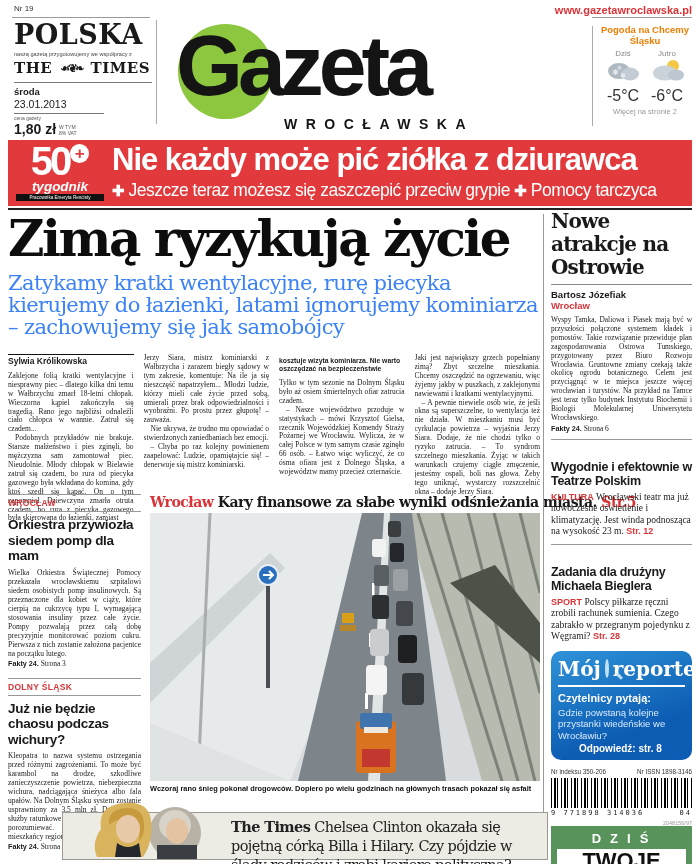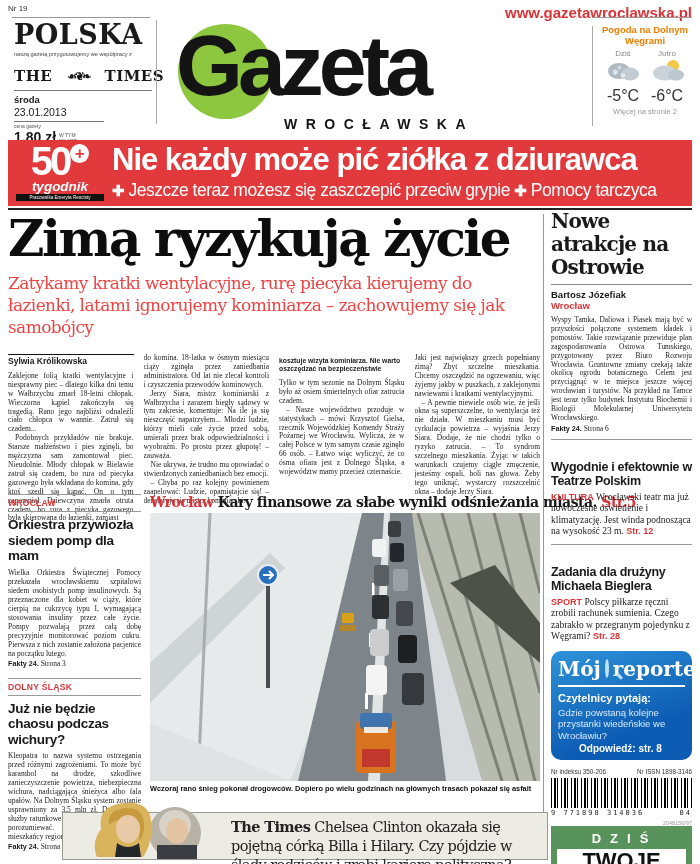--- a/index.html
+++ b/index.html
@@ -3,44 +3,44 @@
 <meta charset="utf-8">
 <style>
   html,body{margin:0;padding:0;background:#e9e9e9;}
   .page{position:relative;width:700px;height:864px;background:#fff;overflow:hidden;
         font-family:"Liberation Serif",serif;color:#1a1a1a;}
   .abs{position:absolute;}
   .red{color:#d93438;}
   .hair{background:#9a9a9a;height:1px;}
   
   #header{left:8px;top:4px;width:684px;height:133px;}
-  .issue-no{left:0;top:0;font-size:8px;color:#333;font-family:"Liberation Sans",sans-serif;}
+  .issue-no{left:6px;top:0;font-size:8px;color:#333;font-family:"Liberation Sans",sans-serif;}
   .hair-top{left:4px;top:13px;width:142px;}
   .polska-block{left:6px;top:16px;width:138px;}
   .polska-name{font-family:"DejaVu Serif",serif;font-size:27px;font-weight:bold;letter-spacing:.5px;line-height:30px;}
   .polska-tag{font-size:5.6px;color:#444;font-family:"Liberation Sans",sans-serif;margin-top:1px;}
-  .times-row{font-family:"DejaVu Serif",serif;font-size:15px;font-weight:bold;letter-spacing:.5px;margin-top:10px;display:flex;align-items:center;gap:15px;}
+  .times-row{font-family:"DejaVu Serif",serif;font-size:15px;font-weight:bold;letter-spacing:.5px;margin-top:2px;display:flex;align-items:center;gap:8px;}
   .crest{font-size:11px;letter-spacing:-2px;}
   .date-rule{margin-top:5px;background:#777;height:1px;width:138px;}
   .day{font-family:"Liberation Sans",sans-serif;font-weight:bold;font-size:9.5px;margin-top:3px;}
   .date{font-family:"Liberation Sans",sans-serif;font-size:10.5px;margin-top:1px;}
   .price-rule{margin-top:3px;background:#777;height:1px;width:90px;}
   .price-label{font-size:5px;color:#555;font-family:"Liberation Sans",sans-serif;margin-top:1px;}
   .price-row{display:flex;align-items:flex-start;gap:3px;margin-top:0;}
   .price-val{font-family:"Liberation Sans",sans-serif;font-size:14px;font-weight:bold;}
   .price-tax{font-size:5px;color:#555;font-family:"Liberation Sans",sans-serif;line-height:6px;padding-top:3px;width:24px;}
   .vrule1{left:148px;top:16px;height:104px;width:1px;background:#aaa;}
   .masthead{left:168px;top:18px;width:372px;height:110px;}
   .green-dot{position:absolute;left:2px;top:2px;width:95px;height:95px;border-radius:50%;background:#8dc63f;}
   .gz-title{position:absolute;left:0;top:-12px;font-family:"Liberation Sans",sans-serif;font-weight:bold;
             font-size:86px;letter-spacing:-5px;color:#141414;line-height:110px;}
   .gz-sub{position:absolute;left:108px;top:94px;font-family:"Liberation Sans",sans-serif;font-weight:bold;
           font-size:14px;letter-spacing:8.5px;color:#141414;}
   .vrule2{left:584px;top:22px;height:100px;width:1px;background:#aaa;}
-  .site{right:0;top:0;font-family:"Liberation Sans",sans-serif;font-weight:bold;font-size:15px;color:#d93438;}
+  .site{right:0;top:0;font-family:"Liberation Sans",sans-serif;font-weight:bold;font-size:11px;color:#d93438;}
   .site-rule{right:0;top:13px;width:100px;}
   .weather{left:590px;top:20px;width:94px;text-align:center;}
   .weather-title{color:#ef7d00;font-family:"Liberation Sans",sans-serif;font-weight:bold;font-size:9.5px;}
   .weather-cols{display:flex;justify-content:space-between;margin-top:3px;padding:0 4px;}
   .wcell{width:42px;text-align:center;}
   .wlabel{font-size:8px;color:#888;font-family:"Liberation Sans",sans-serif;}
   .wtemp{font-size:16px;font-family:"Liberation Sans",sans-serif;color:#333;margin-top:1px;}
   .wmore{font-size:7.5px;color:#999;font-family:"Liberation Sans",sans-serif;margin-top:2px;}
   
   #promo{left:8px;top:140px;width:684px;height:66px;background:#e23a3c;color:#fff;}
@@ -52,21 +52,21 @@
   .p50-week{font-family:"Liberation Sans",sans-serif;font-weight:bold;font-style:italic;font-size:13.5px;line-height:13px;}
   .p50-sub{background:#111;font-size:4.6px;line-height:7px;font-family:"Liberation Sans",sans-serif;margin-top:1px;}
   .promo-main{position:absolute;left:104px;top:2px;width:572px;}
   .promo-h{font-family:"Liberation Sans",sans-serif;font-weight:bold;font-size:31px;letter-spacing:-1px;line-height:36px;white-space:nowrap;}
   .promo-sub{font-family:"Liberation Sans",sans-serif;font-size:17.5px;letter-spacing:-0.5px;margin-top:2px;white-space:nowrap;}
   .plus-glyph{font-weight:bold;font-size:15px;}
   #promo-bottom-rule{left:8px;top:208px;width:684px;height:2px;background:#222;}
   
   #lead{left:8px;top:212px;width:534px;}
   .lead-h1{font-family:"DejaVu Serif",serif;font-weight:bold;font-size:50px;letter-spacing:-2.5px;line-height:54px;color:#0d0d0d;}
-  .lead-deck{font-family:"DejaVu Serif",serif;font-size:17px;line-height:22px;letter-spacing:-0.6px;margin-top:6px;color:#ef4444;}
+  .lead-deck{font-family:"DejaVu Serif",serif;font-size:21px;line-height:22px;letter-spacing:-0.6px;margin-top:6px;color:#3b82f6;}
   #cols{left:8px;top:322px;width:532px;height:176px;display:flex;gap:10px;margin-top:32px;}
   .col{flex:1;position:relative;font-size:7.5px;line-height:8.9px;text-align:justify;overflow:hidden;}
   .col p{margin:0;}
   .col p + p{text-indent:7px;}
   .byline-rule{border-top:1.5px solid #111;margin-bottom:2px;}
   .byline{font-family:"Liberation Sans",sans-serif;font-weight:bold;font-size:8.5px;margin-bottom:6px;}
   .callout-val{font-family:"DejaVu Serif",serif;font-weight:bold;font-size:33px;line-height:32px;color:#9c1b22;letter-spacing:-1px;}
   .callout-cap{font-family:"Liberation Sans",sans-serif;font-weight:bold;font-size:6.8px;line-height:8px;margin:3px 0 6px 0;text-align:left;}
   .col4-note{position:absolute;bottom:0;left:0;right:0;border-top:1px solid #333;border-bottom:1px solid #333;
              font-family:"Liberation Sans",sans-serif;font-weight:bold;font-size:7.6px;padding:3px 0;text-align:left;}
@@ -160,21 +160,21 @@
       <div class="green-dot"></div>
       <div class="gz-title">Gazeta</div>
       <div class="gz-sub">WROCŁAWSKA</div>
     </div>
 
     <div class="abs vrule2"></div>
     <div class="abs site">www.gazetawroclawska.pl</div>
     <div class="abs hair site-rule"></div>
 
     <div class="abs weather">
-      <div class="weather-title">Pogoda na Dolnym Węgrami</div>
+      <div class="weather-title">Pogoda na Chcemy Śląsku</div>
       <div class="weather-cols">
         <div class="wcell">
           <div class="wlabel">Dziś</div>
           <svg width="36" height="24" viewBox="0 0 36 24">
             <ellipse cx="14" cy="13" rx="11" ry="8" fill="#aeb9c2"></ellipse>
             <ellipse cx="25" cy="16" rx="9" ry="6.5" fill="#c3ccd3"></ellipse>
             <text x="7" y="17" font-size="8" fill="#ffffff">❄</text>
             <text x="15" y="20" font-size="7" fill="#ffffff">❄</text>
             <text x="12" y="12" font-size="6" fill="#e8eef2">❄</text>
           </svg>
@@ -221,21 +221,20 @@
   </div>
 
   <div id="cols" class="abs">
     <div class="col">
       <div class="byline-rule"></div>
       <div class="byline">Sylwia Królikowska</div>
       <p>Zaklejone folią kratki wentylacyjne i niesprawny piec – dlatego kilka dni temu w Wałbrzychu zmarł 18-letni chłopak. Wieczorna kąpiel zakończyła się tragedią. Rano jego najbliżsi odnaleźli ciało chłopca w wannie. Zatruł się czadem...</p>
       <p>Podobnych przykładów nie brakuje. Starsze małżeństwo i pies zginęli, bo mężczyzna sam zamontował piec. Nieudolnie. Młody chłopak w Bielawie zatruł się czadem, bo rura od piecyka gazowego była wkładana do komina, gdy ktoś szedł się kąpać. On o tym zapomniał. Dziewczyna zmarła otruta czadem, bo rura z piecyka gazowego była skierowana do łazienki, zamiast</p>
     </div>
     <div class="col">
-      <p>do komina. 18-latka w ósmym miesiącu ciąży zginęła przez zaniedbania administratora. Od lat nie zlecał kontroli i czyszczenia przewodów kominowych.</p>
       <p>Jerzy Siara, mistrz kominiarski z Wałbrzycha i zarazem biegły sądowy w tym zakresie, komentuje: Na ile ja się nieszczęść napatrzyłem... Młodzi ludzie, którzy mieli całe życie przed sobą, umierali przez brak odpowiedzialności i wyobraźni. Po prostu przez głupotę! – zauważa.</p>
       <p>Nie ukrywa, że trudno mu opowiadać o stwierdzonych zaniedbaniach bez emocji.</p>
       <p>– Chyba po raz kolejny powinienem zaapelować: Ludzie, opamiętajcie się! – denerwuje się mistrz kominiarski.</p>
     </div>
     <div class="col">
       <div class="callout-cap">kosztuje wizyta kominiarza. Nie warto oszczędzać na bezpieczeństwie</div>
       <p>Tylko w tym sezonie na Dolnym Śląsku było aż osiem śmiertelnych ofiar zatrucia czadem.</p>
       <p>– Nasze województwo przoduje w statystykach – mówi Krzysztof Gielsa, rzecznik Wojewódzkiej Komendy Straży Pożarnej we Wrocławiu. Wylicza, że w całej Polsce w tym samym czasie zginęło 66 osób. – Łatwo więc wyliczyć, że co ósma ofiara jest z Dolnego Śląska, a województw mamy przecież czternaście.</p>
     </div>
     <div class="col">

